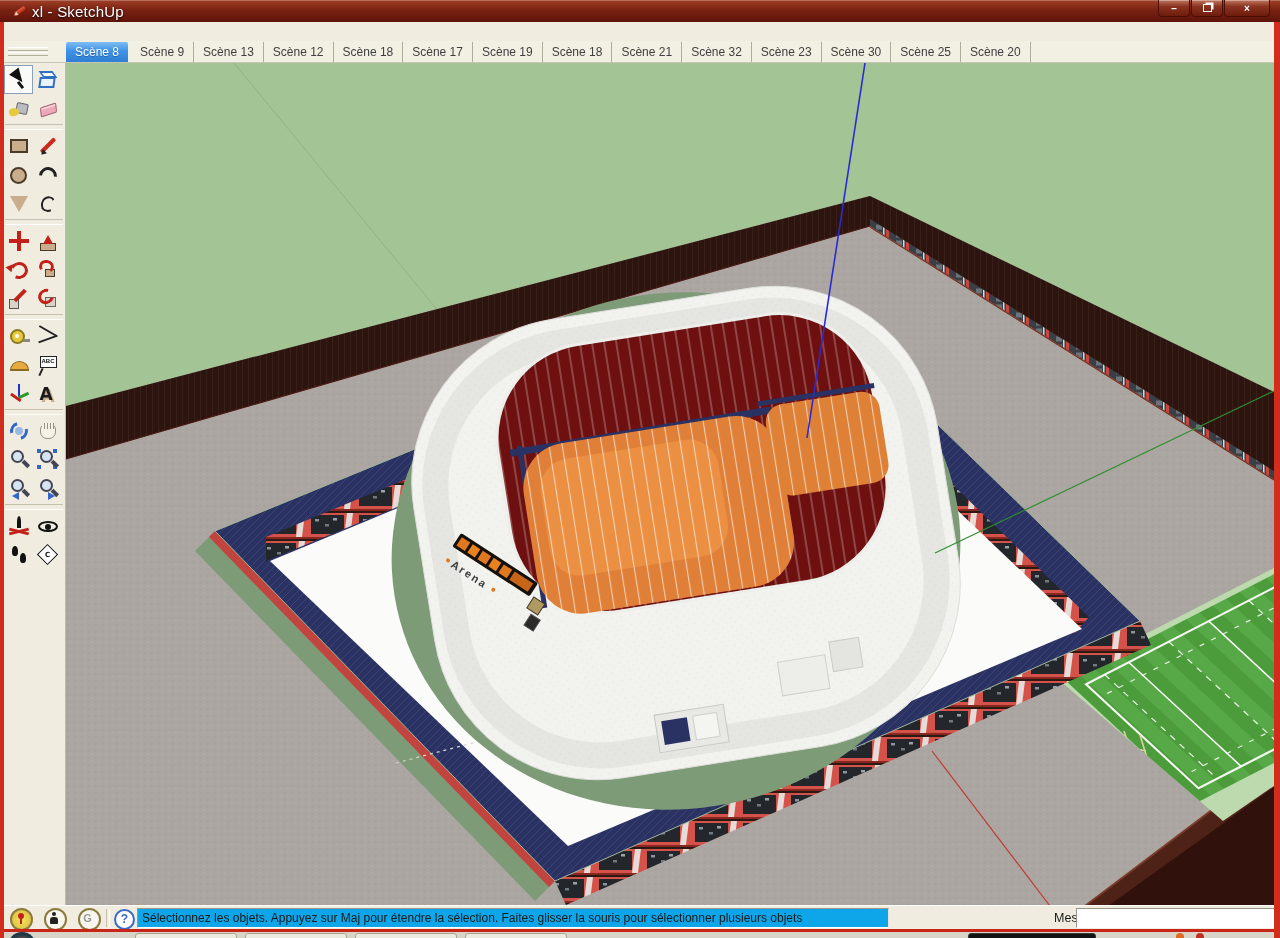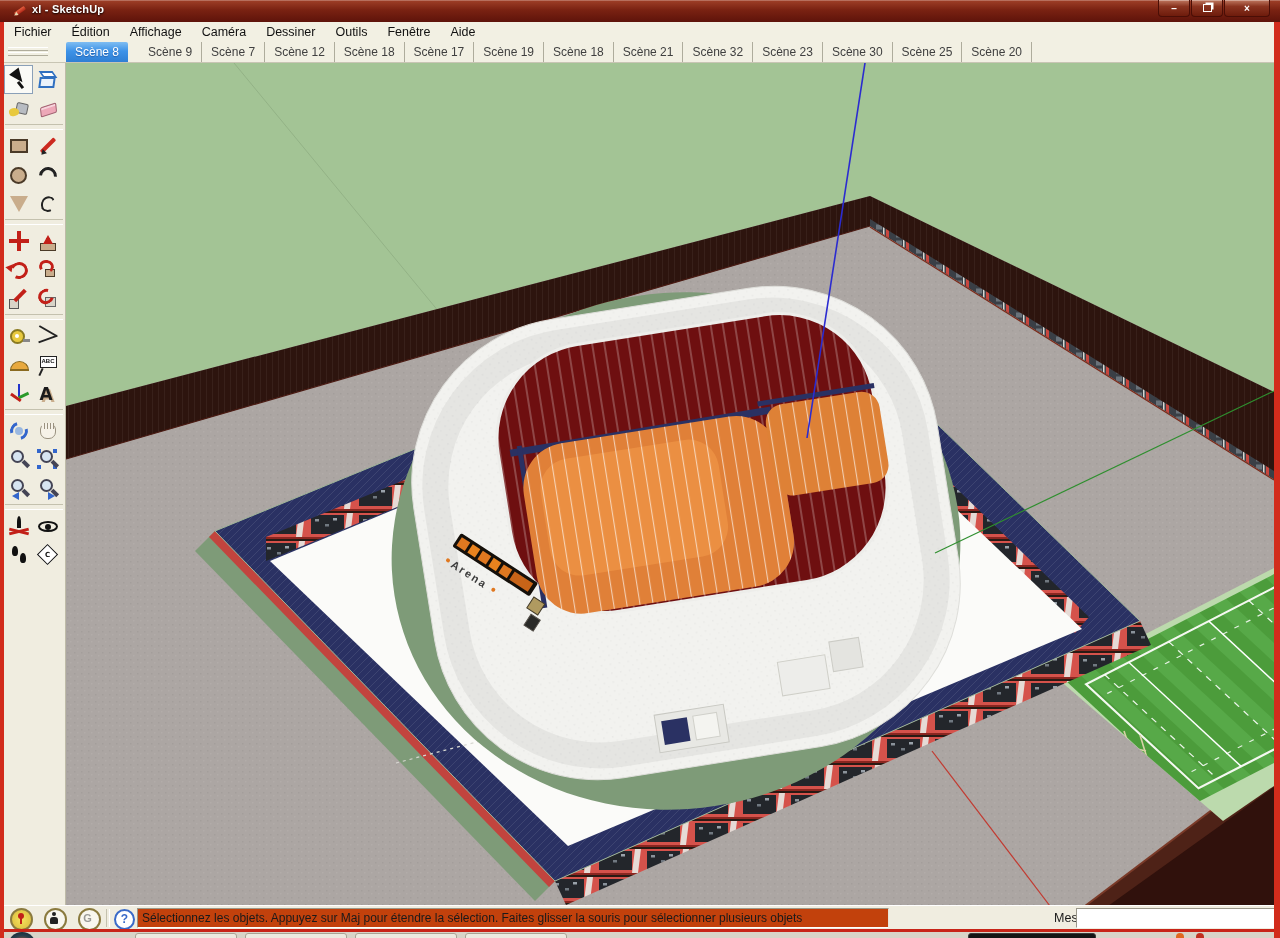--- a/index.html
+++ b/index.html
@@ -6,37 +6,37 @@
   #app{position:relative;width:1280px;height:938px;background:#F0EDE0;overflow:hidden;
        font-family:"Liberation Sans",sans-serif;-webkit-font-smoothing:antialiased;}
   
   #frame-left{position:absolute;left:0;top:0;width:4px;height:938px;background:#D22C1C;z-index:40;}
   #frame-right{position:absolute;right:0;top:0;width:6px;height:938px;background:#D22C1C;z-index:40;}
   #titlebar{position:absolute;left:0;top:0;width:1280px;height:22px;z-index:41;
     background:linear-gradient(#A04028,#7A2212 45%,#5E130A);box-shadow:inset 0 1px rgba(255,255,255,.25);}
   #appicon{position:absolute;left:12px;top:4px;width:14px;height:14px;}
   #appicon::before{content:"";position:absolute;left:2px;top:5px;width:12px;height:4px;background:linear-gradient(#E86040,#B02818);transform:rotate(-35deg);border-radius:1px;}
   #appicon::after{content:"";position:absolute;left:0;top:9px;width:0;height:0;border:2px solid transparent;border-right:4px solid #E8D8B0;transform:rotate(-35deg);}
-  #title{position:absolute;left:32px;top:3px;color:#fff;font-size:11px;letter-spacing:.2px;text-shadow:0 1px 2px #000;font-weight:bold;}
+  #title{position:absolute;left:32px;top:3px;color:#fff;font-size:15px;letter-spacing:.2px;text-shadow:0 1px 2px #000;}
   #winbtns{position:absolute;right:10px;top:0;display:flex;}
   .wb{width:30px;height:16px;margin-left:1px;border:1px solid #4A0E06;border-top:none;border-radius:0 0 4px 4px;
       background:linear-gradient(#C07860,#8A3420 40%,#6E1C0C);color:#fff;font-size:10px;font-weight:bold;
       display:flex;align-items:center;justify-content:center;box-shadow:inset 0 1px rgba(255,255,255,.35);}
   .wb-close{width:44px;}
   .restore-glyph{width:7px;height:6px;border:1px solid #fff;box-shadow:2px -2px 0 -0.5px #fff;display:block;}
   
   #menubar{position:absolute;left:4px;top:22px;right:6px;height:19px;background:#F2F0E3;display:flex;align-items:center;z-index:30;}
   .menu-item{padding:0 10px;font-size:12.5px;color:#111;}
   
   #tabbar{position:absolute;left:4px;top:41px;right:6px;height:21px;background:#F2F0E3;display:flex;align-items:flex-end;z-index:30;border-bottom:1px solid #C8C5B4;}
   #tab-spacer{width:62px;height:100%;position:relative;}
   #tab-spacer::before{content:"";position:absolute;left:4px;top:6px;width:40px;height:2px;border-top:1px solid #fff;border-bottom:1px solid #B0AD9C;}
   #tab-spacer::after{content:"";position:absolute;left:4px;top:11px;width:40px;height:2px;border-top:1px solid #fff;border-bottom:1px solid #B0AD9C;}
   .tab{height:20px;line-height:20px;padding:0 9px;font-size:12px;color:#404040;border-right:1px solid #AEAC9C;white-space:nowrap;}
-  .tab.active{background:linear-gradient(#7FBDF2,#3E93E8 45%,#2F7FD4);color:#fff;border-right:none;border-radius:2px 2px 0 0;margin-right:11px;text-shadow:0 1px 1px rgba(0,0,60,.3);}
+  .tab.active{background:linear-gradient(#7FBDF2,#3E93E8 45%,#2F7FD4);color:#fff;border-right:none;border-radius:2px 2px 0 0;margin-right:3px;text-shadow:0 1px 1px rgba(0,0,60,.3);}
   
   #toolbar{position:absolute;left:4px;top:62px;width:61px;height:843px;background:#F0EDE0;border-right:1px solid #BEBBA8;z-index:20;
            display:flex;flex-wrap:wrap;align-content:flex-start;padding-top:3px;}
   .tool{width:29px;height:29px;display:flex;align-items:center;justify-content:center;}
   .tool.active{background:#FAFAF6;border:1px solid #8AA0B8;width:27px;height:27px;}
   .tsep{width:58px;height:4px;margin:1px 0 1px 1px;border-top:1px solid #C4C1AE;border-bottom:1px solid #FFF;}
   .ti{position:relative;width:24px;height:24px;display:block;}
   .ti::before,.ti::after,.ti i{content:"";position:absolute;box-sizing:border-box;}
   .t-select .ti::before{left:7px;top:1px;width:0;height:0;border:6px solid transparent;border-top:14px solid #111;transform:rotate(-38deg);}
   .t-select .ti::after{left:12px;top:13px;width:3px;height:8px;background:#111;transform:rotate(-38deg);}
@@ -103,21 +103,21 @@
   #geo1{left:6px;background:radial-gradient(#F6E45E,#D8B83A);}
   #geo1 i{position:absolute;left:6px;top:3px;width:6px;height:6px;background:#C22018;border-radius:50%;}
   #geo1 i::after{content:"";position:absolute;left:2px;top:5px;width:2px;height:6px;background:#C22018;}
   #geo2{left:40px;}
   #geo2 i{position:absolute;left:6px;top:2px;width:4px;height:4px;background:#222;border-radius:50%;}
   #geo2 i::after{content:"";position:absolute;left:-2px;top:5px;width:8px;height:7px;background:#222;border-radius:3px 3px 1px 1px;}
   #geo3{left:74px;}
   #geo3::after{content:"G";position:absolute;left:0;top:1px;width:15px;text-align:center;font:700 11px/14px "Liberation Sans",sans-serif;color:#9A9A96;}
   #sb-sep{position:absolute;left:102px;top:3px;width:2px;height:18px;border-left:1px solid #C4C1AE;border-right:1px solid #FFF;}
   #helpicon{position:absolute;left:110px;top:3px;width:17px;height:17px;border:2px solid #3A6AC8;border-radius:50%;background:#fff;color:#3A6AC8;font:700 12px/16px "Liberation Sans",sans-serif;text-align:center;}
-  #hintbox{position:absolute;left:133px;top:2px;width:742px;height:18px;background:#c2410c;border:1px solid #9A978A;border-bottom-color:#FFF;border-right-color:#E8E5D8;
+  #hintbox{position:absolute;left:133px;top:2px;width:742px;height:18px;background:#0ea5e9;border:1px solid #9A978A;border-bottom-color:#FFF;border-right-color:#E8E5D8;
            font-size:12px;line-height:18px;color:#1A1A1A;padding:0 4px;white-space:nowrap;overflow:hidden;}
   #mesures-label{position:absolute;left:1016px;top:2px;width:52px;text-align:right;font-size:12.5px;line-height:20px;color:#1A1A1A;margin-left:30px;}
   #mesures-box{position:absolute;left:1072px;top:2px;width:192px;height:18px;background:#FFF;border:1px solid #9A978A;border-bottom-color:#FFF;border-right-color:#E8E5D8;font-size:12px;line-height:18px;padding:0 3px;}
   
   #redline{position:absolute;left:0;top:929px;width:1280px;height:3px;background:#C82418;z-index:35;}
   #taskbar{position:absolute;left:0;top:932px;width:1280px;height:6px;background:#D8D4C8;overflow:hidden;z-index:34;}
   #orb{position:absolute;left:8px;top:0px;width:28px;height:28px;border-radius:50%;background:radial-gradient(circle at 50% 60%,#E86830 25%,#28404E 60%,#101820);}
   .tbtn{position:absolute;top:1px;height:10px;width:100px;background:#EDEAE0;border:1px solid #A8A494;border-radius:3px 3px 0 0;}
   .tbtn-dark{background:#141414;border-color:#3A3A3A;width:126px;}
   .tdot{position:absolute;top:1px;width:8px;height:8px;border-radius:50%;}
@@ -134,36 +134,26 @@
     <span id="title">xl - SketchUp</span>
     <span id="winbtns">
       <span class="wb">–</span>
       <span class="wb">
           <span class="restore-glyph"></span>
         </span>
       <span class="wb wb-close">×</span>
     </span>
   </div>
 
-  <div id="menubar">
-      <span class="menu-item">Fichier</span>
-      <span class="menu-item">Édition</span>
-      <span class="menu-item">Affichage</span>
-      <span class="menu-item">Caméra</span>
-      <span class="menu-item">Dessiner</span>
-      <span class="menu-item">Outils</span>
-      <span class="menu-item">Fenêtre</span>
-      <span class="menu-item">Aide</span>
-    </div>
 
   <div id="tabbar">
     <span id="tab-spacer"></span>
   <span class="tab active">Scène 8</span>
       <span class="tab">Scène 9</span>
-      <span class="tab">Scène 7</span>
+      <span class="tab">Scène 13</span>
       <span class="tab">Scène 12</span>
       <span class="tab">Scène 18</span>
       <span class="tab">Scène 17</span>
       <span class="tab">Scène 19</span>
       <span class="tab">Scène 18</span>
       <span class="tab">Scène 21</span>
       <span class="tab">Scène 32</span>
       <span class="tab">Scène 23</span>
       <span class="tab">Scène 30</span>
       <span class="tab">Scène 25</span>

